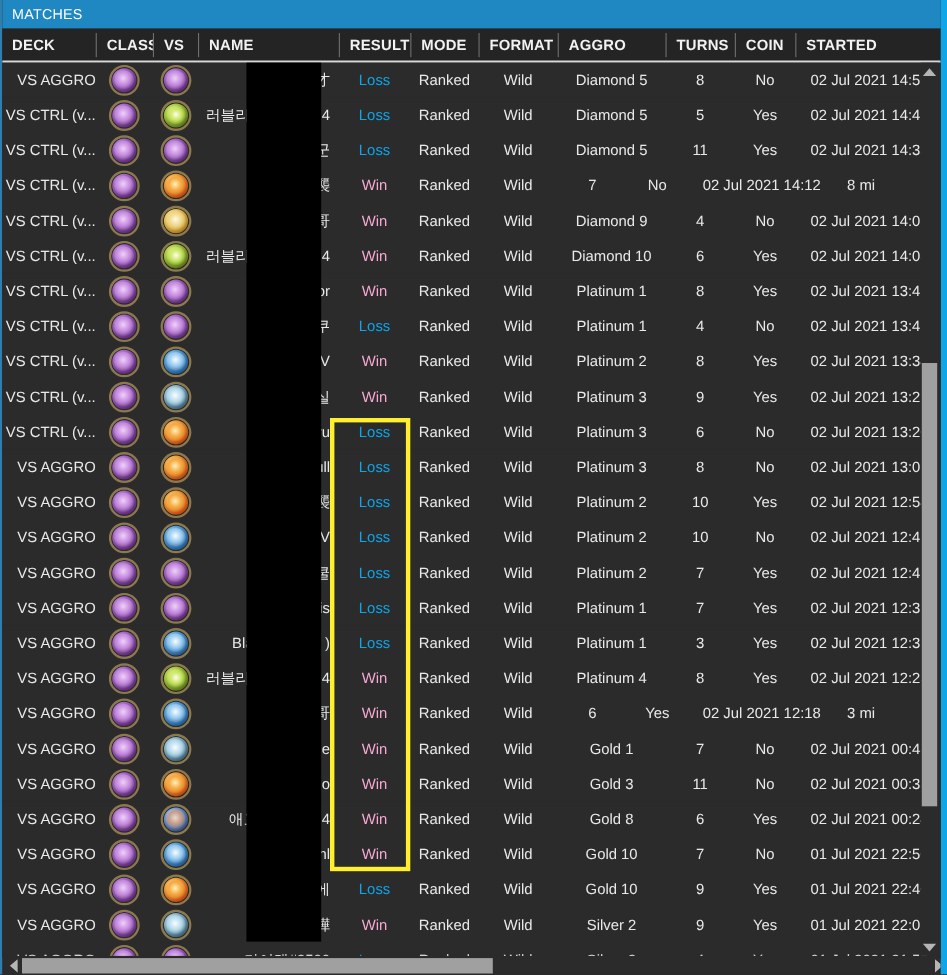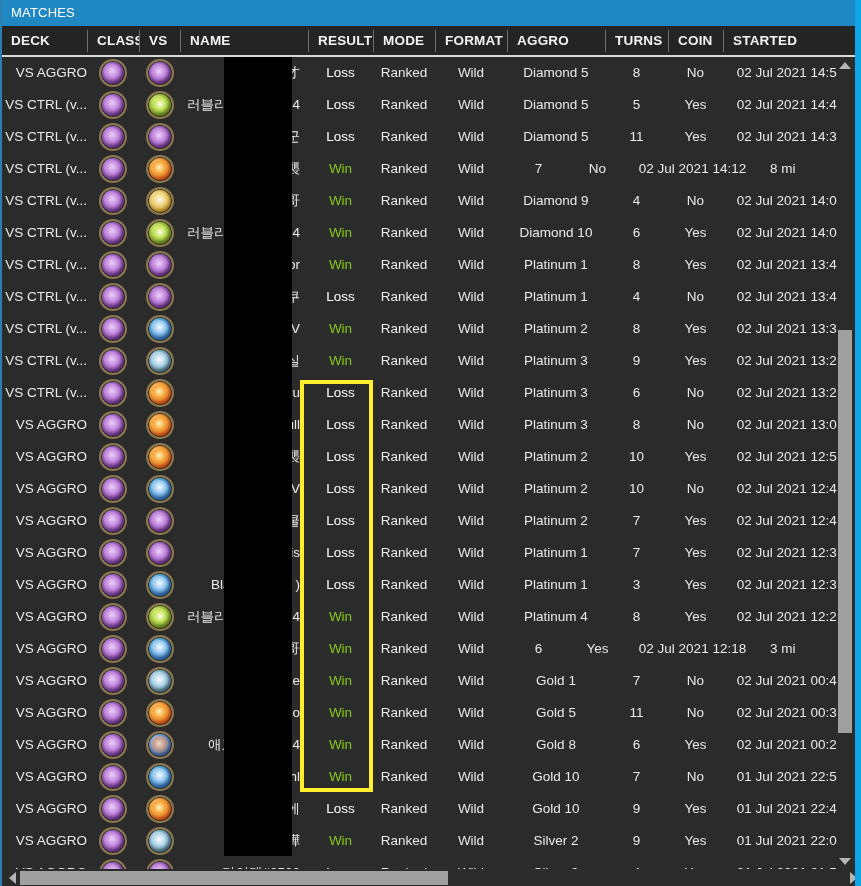--- a/index.html
+++ b/index.html
@@ -122,22 +122,22 @@
   .h-name     { width: 128px; }
   .h-result   { width: 65px;  }
   .h-mode     { width: 62px;  }
   .h-format   { width: 72px;  }
   .h-rank     { width: 98px;  }
   .h-turns    { width: 63px;  }
   .h-coin     { width: 55px;  }
   .h-started  { width: 135px; }
   .h-duration { width: 105px; }
 
-  .result-win  { color: #84cc16; }
-  .result-loss { color: #ffffff; }
+  .result-win  { color: #f9a8d4; }
+  .result-loss { color: #0ea5e9; }
 
   
   .class-icon {
     width: 28px; height: 28px;
     border-radius: 50%;
     display: inline-block;
     vertical-align: middle;
     box-sizing: border-box;
     border: 2px solid #8d7a4c;
     position: relative;
@@ -567,21 +567,21 @@
         <div class="cell c-duration">4 mi</div>
       </div>
       <div class="row">
         <div class="cell c-deck">VS AGGRO</div>
         <div class="cell c-class"><span class="class-icon ci-priest"></span></div>
         <div class="cell c-vs"><span class="class-icon ci-mage"></span></div>
         <div class="cell c-name"><span>steelo</span></div>
         <div class="cell c-result result-win">Win</div>
         <div class="cell c-mode">Ranked</div>
         <div class="cell c-format">Wild</div>
-        <div class="cell c-rank">Gold 5</div>
+        <div class="cell c-rank">Gold 3</div>
         <div class="cell c-turns">11</div>
         <div class="cell c-coin">No</div>
         <div class="cell c-started">02 Jul 2021 00:33</div>
         <div class="cell c-duration">12 m</div>
       </div>
       <div class="row">
         <div class="cell c-deck">VS AGGRO</div>
         <div class="cell c-class"><span class="class-icon ci-priest"></span></div>
         <div class="cell c-vs"><span class="class-icon ci-shaman"></span></div>
         <div class="cell c-name"><span>애교쟁</span><span style="margin-left: 44px;">4</span></div>

